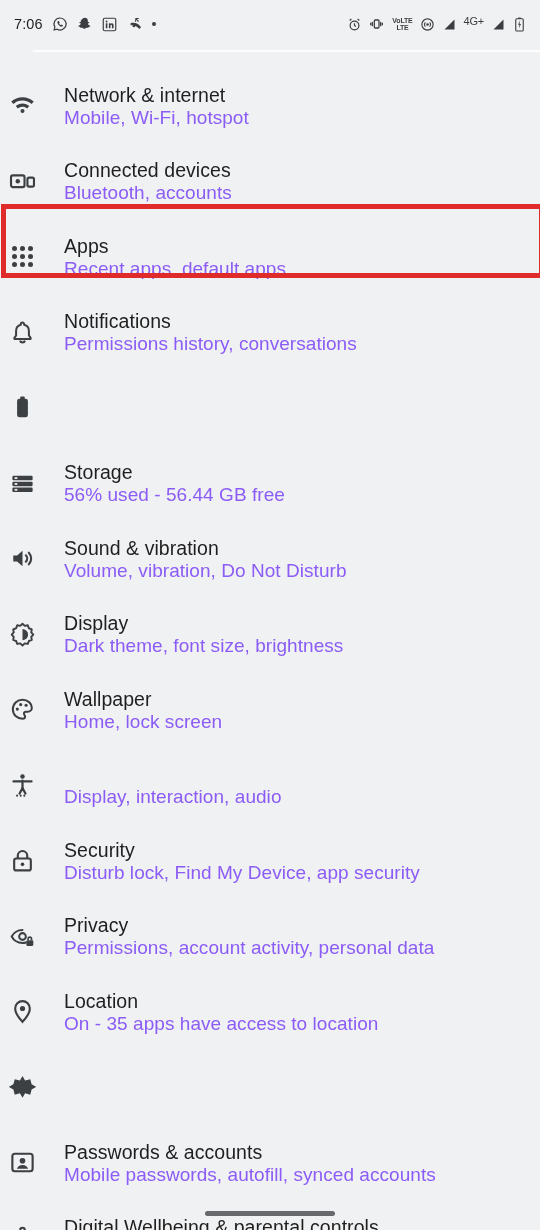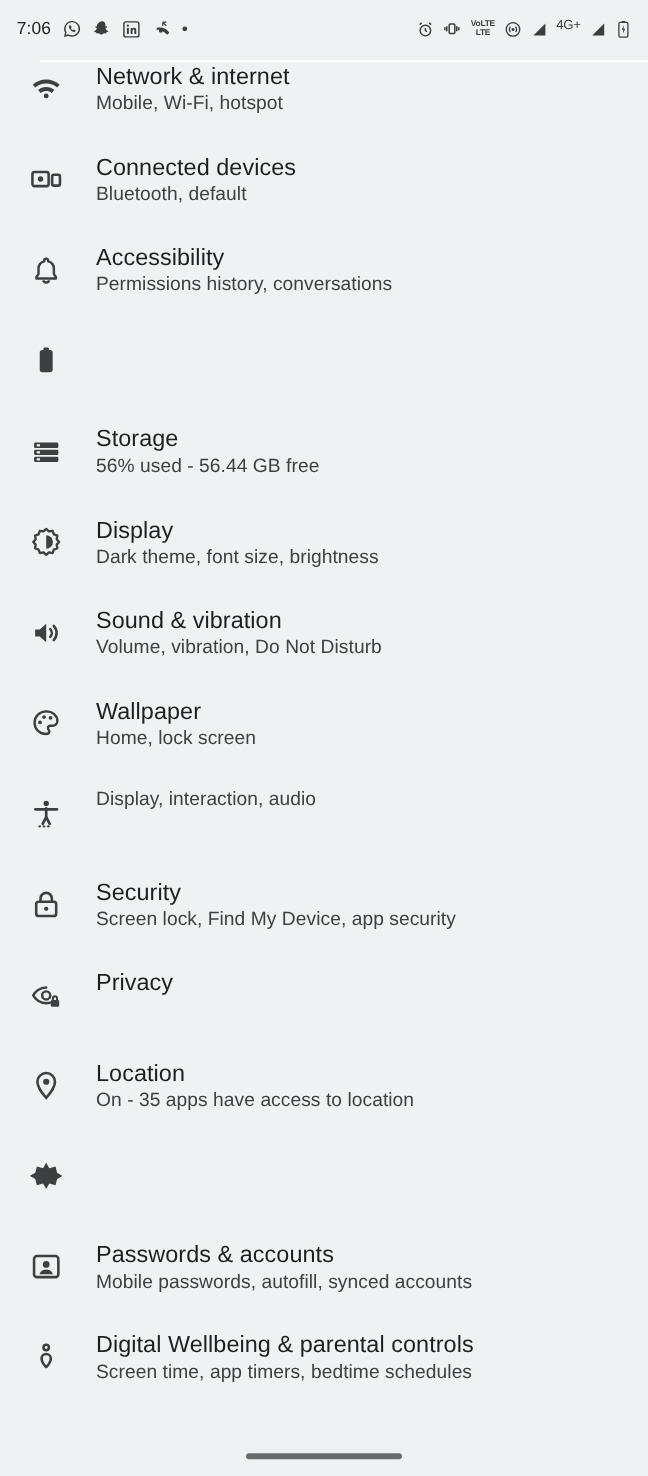--- a/index.html
+++ b/index.html
@@ -87,23 +87,22 @@
   
   #settings-list {
     position: absolute;
     top: 52px;
     left: 0;
     width: 540px;
   }
   .settings-row {
     height: 75.5px;
     display: flex;
-    align-items: flex-start;
+    align-items: flex-end;
     box-sizing: border-box;
-    padding-left: 16px;
     position: relative;
   }
   .row-icon {
     width: 44px;
     min-width: 44px;
     height: 44px;
     display: flex;
     align-items: center;
     justify-content: center;
     color: #3c4043;
@@ -114,22 +113,22 @@
     flex-direction: column;
     justify-content: center;
   }
   .row-title {
     font-size: 19.5px;
     color: #1f1f1f;
     line-height: 24px;
     letter-spacing: .05px;
   }
   .row-sub {
-    font-size: 16px;
-    color: #404040;
+    font-size: 19px;
+    color: #8b5cf6;
     line-height: 20px;
     margin-top: 1px;
     letter-spacing: .05px;
   }
 
   
   .settings-row.highlighted::after {
     content: "";
     position: absolute;
     left: 1px;
@@ -283,32 +282,51 @@
     <div class="settings-row">
       <span class="row-icon">
         <svg width="27" height="27" viewBox="0 0 24 24">
           <rect x="1.8" y="6.5" width="12" height="10.5" rx="1.6" fill="none" stroke="#3c4043" stroke-width="1.9"></rect>
           <rect x="16.4" y="8.6" width="5.8" height="8" rx="1.4" fill="none" stroke="#3c4043" stroke-width="1.9"></rect>
           <circle cx="7.8" cy="11.7" r="2" fill="#3c4043"></circle>
         </svg>
       </span>
       <div class="row-text">
         <div class="row-title">Connected devices</div>
-        <div class="row-sub">Bluetooth, default</div>
+        <div class="row-sub">Bluetooth, accounts</div>
+      </div>
+    </div>
+    <div class="settings-row highlighted">
+      <span class="row-icon">
+        <span class="apps-grid">
+          <i></i>
+          <i></i>
+          <i></i>
+          <i></i>
+          <i></i>
+          <i></i>
+          <i></i>
+          <i></i>
+          <i></i>
+        </span>
+      </span>
+      <div class="row-text">
+        <div class="row-title">Apps</div>
+        <div class="row-sub">Recent apps, default apps</div>
       </div>
     </div>
     <div class="settings-row">
       <span class="row-icon">
         <svg width="27" height="27" viewBox="0 0 24 24">
           <path d="M12 3.2a1.5 1.5 0 0 1 1.5 1.5v.5a5.6 5.6 0 0 1 4.2 5.4v4l1.5 2.1v1.1H4.8v-1.1l1.5-2.1v-4a5.6 5.6 0 0 1 4.2-5.4v-.5A1.5 1.5 0 0 1 12 3.2z" fill="none" stroke="#3c4043" stroke-width="1.8" stroke-linejoin="round"></path>
           <path d="M9.8 19.2a2.3 2.3 0 0 0 4.4 0" fill="none" stroke="#3c4043" stroke-width="1.8"></path>
         </svg>
       </span>
       <div class="row-text">
-        <div class="row-title">Accessibility</div>
+        <div class="row-title">Notifications</div>
         <div class="row-sub">Permissions history, conversations</div>
       </div>
     </div>
     <div class="settings-row">
       <span class="row-icon">
         <svg width="27" height="27" viewBox="0 0 24 24">
           <rect x="7.2" y="4.2" width="9.6" height="16.4" rx="2" fill="#3c4043"></rect>
           <rect x="10" y="2.3" width="4" height="2.4" rx="0.8" fill="#3c4043"></rect>
         </svg>
       </span>
@@ -324,41 +342,41 @@
           <rect x="5" y="16.8" width="2.4" height="1.6" fill="#f0f1f3"></rect>
         </svg>
       </span>
       <div class="row-text">
         <div class="row-title">Storage</div>
         <div class="row-sub">56% used - 56.44 GB free</div>
       </div>
     </div>
     <div class="settings-row">
       <span class="row-icon">
+        <svg width="27" height="27" viewBox="0 0 24 24">
+          <path d="M3.8 9.4h3.4L12 5.2v13.6l-4.8-4.2H3.8z" fill="#3c4043"></path>
+          <path d="M15 9.2a4 4 0 0 1 0 5.6" fill="none" stroke="#3c4043" stroke-width="1.9" stroke-linecap="round"></path>
+          <path d="M17.6 6.8a7.5 7.5 0 0 1 0 10.4" fill="none" stroke="#3c4043" stroke-width="1.9" stroke-linecap="round"></path>
+        </svg>
+      </span>
+      <div class="row-text">
+        <div class="row-title">Sound &amp; vibration</div>
+        <div class="row-sub">Volume, vibration, Do Not Disturb</div>
+      </div>
+    </div>
+    <div class="settings-row">
+      <span class="row-icon">
         <svg width="27" height="27" viewBox="0 0 24 25">
           <path d="M12 2.6l2.1 1.9 2.8-.5 1 2.7 2.7 1-.5 2.8 1.9 2.1-1.9 2.1.5 2.8-2.7 1-1 2.7-2.8-.5L12 22.6l-2.1-1.9-2.8.5-1-2.7-2.7-1 .5-2.8L2 12.6l1.9-2.1-.5-2.8 2.7-1 1-2.7 2.8.5z" fill="none" stroke="#3c4043" stroke-width="1.8" stroke-linejoin="round"></path>
           <path d="M12 7.4a5.2 5.2 0 0 1 0 10.4z" fill="#3c4043"></path>
         </svg>
       </span>
       <div class="row-text">
         <div class="row-title">Display</div>
         <div class="row-sub">Dark theme, font size, brightness</div>
-      </div>
-    </div>
-    <div class="settings-row">
-      <span class="row-icon">
-        <svg width="27" height="27" viewBox="0 0 24 24">
-          <path d="M3.8 9.4h3.4L12 5.2v13.6l-4.8-4.2H3.8z" fill="#3c4043"></path>
-          <path d="M15 9.2a4 4 0 0 1 0 5.6" fill="none" stroke="#3c4043" stroke-width="1.9" stroke-linecap="round"></path>
-          <path d="M17.6 6.8a7.5 7.5 0 0 1 0 10.4" fill="none" stroke="#3c4043" stroke-width="1.9" stroke-linecap="round"></path>
-        </svg>
-      </span>
-      <div class="row-text">
-        <div class="row-title">Sound &amp; vibration</div>
-        <div class="row-sub">Volume, vibration, Do Not Disturb</div>
       </div>
     </div>
     <div class="settings-row">
       <span class="row-icon">
         <svg width="27" height="27" viewBox="0 0 24 24">
           <path d="M12 3.4c-4.8 0-8.6 3.6-8.6 8.4 0 4.8 3.8 8.4 8.6 8.4 1.5 0 2.3-1 2.3-2 0-.5-.2-.9-.5-1.2-.3-.3-.5-.7-.5-1.2 0-1 .8-1.8 1.8-1.8h1.6c2 0 3.6-1.6 3.6-3.6 0-3.9-3.7-7-8.3-7z" fill="none" stroke="#3c4043" stroke-width="1.8"></path>
           <circle cx="7.4" cy="11.6" r="1.4" fill="#3c4043"></circle>
           <circle cx="10.4" cy="7.6" r="1.4" fill="#3c4043"></circle>
           <circle cx="15.2" cy="8.2" r="1.4" fill="#3c4043"></circle>
         </svg>
@@ -387,34 +405,35 @@
     <div class="settings-row">
       <span class="row-icon">
         <svg width="27" height="27" viewBox="0 0 24 24">
           <rect x="4.6" y="10.2" width="14.8" height="10.6" rx="1.8" fill="none" stroke="#3c4043" stroke-width="1.9"></rect>
           <path d="M7.8 10.2V7.8a4.2 4.2 0 0 1 8.4 0v2.4" fill="none" stroke="#3c4043" stroke-width="1.9"></path>
           <circle cx="12" cy="15.4" r="1.6" fill="#3c4043"></circle>
         </svg>
       </span>
       <div class="row-text">
         <div class="row-title">Security</div>
-        <div class="row-sub">Screen lock, Find My Device, app security</div>
+        <div class="row-sub">Disturb lock, Find My Device, app security</div>
       </div>
     </div>
     <div class="settings-row">
       <span class="row-icon">
         <svg width="27" height="27" viewBox="0 0 24 24">
           <path d="M12 6.2c-4.6 0-8.2 3-9.6 5.8 1.4 2.8 5 5.8 9.6 5.8 1 0 2-.1 2.9-.4" fill="none" stroke="#3c4043" stroke-width="1.8" stroke-linecap="round"></path>
           <circle cx="12" cy="12" r="3" fill="none" stroke="#3c4043" stroke-width="1.8"></circle>
           <rect x="15.4" y="15.4" width="6.2" height="5" rx="1" fill="#3c4043"></rect>
           <path d="M17 15.4v-1.3a1.5 1.5 0 0 1 3 0v1.3" fill="none" stroke="#3c4043" stroke-width="1.5"></path>
         </svg>
       </span>
       <div class="row-text">
         <div class="row-title">Privacy</div>
+        <div class="row-sub">Permissions, account activity, personal data</div>
       </div>
     </div>
     <div class="settings-row">
       <span class="row-icon">
         <svg width="27" height="27" viewBox="0 0 24 24">
           <path d="M12 2.8c-3.6 0-6.5 2.9-6.5 6.5 0 4.9 6.5 11.9 6.5 11.9s6.5-7 6.5-11.9c0-3.6-2.9-6.5-6.5-6.5z" fill="none" stroke="#3c4043" stroke-width="1.9"></path>
           <circle cx="12" cy="9.3" r="2.3" fill="#3c4043"></circle>
         </svg>
       </span>
       <div class="row-text">

